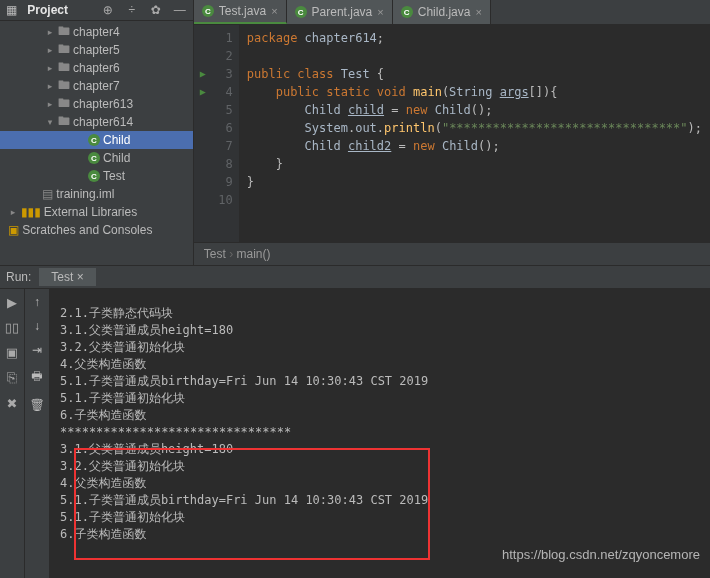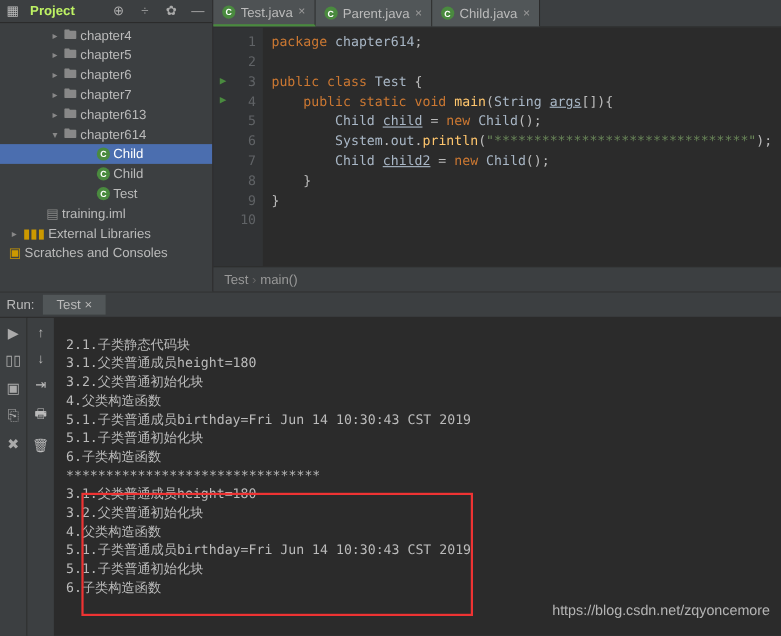--- a/index.html
+++ b/index.html
@@ -1,20 +1,20 @@
 <!DOCTYPE html>
 <html><head>
 <meta charset="utf-8">
 <style>
 * { margin: 0; padding: 0; box-sizing: border-box; }
 body { font-family: "Segoe UI", Arial, sans-serif; font-size: 12px; background: #3c3f41; color: #bbb; width: 710px; height: 578px; overflow: hidden; position: relative; }
 .top { display: flex; height: 265px; }
 .sidebar { width: 213px; background: #3c3f41; border-right: 1px solid #2b2b2b; display: flex; flex-direction: column; }
 .sidebar-header { display: flex; align-items: center; padding: 3px 6px; border-bottom: 1px solid #2b2b2b; gap: 10px; }
-.sidebar-header .title { font-weight: bold; color: #bef264; }
+.sidebar-header .title { font-weight: bold; color: #e5e5e5; }
 .sidebar-header .ic { width: 14px; height: 14px; display: flex; align-items: center; justify-content: center; color: #aaa; cursor: pointer; }
 .tree { flex: 1; overflow: auto; padding: 2px 0; }
 .tree-item { display: flex; align-items: center; padding: 1px 0 1px 8px; gap: 3px; white-space: nowrap; cursor: pointer; height: 18px; }
 .tree-item.selected { background: #4b6eaf; color: #fff; }
 .tree-item .arrow { width: 10px; text-align: center; color: #888; font-size: 9px; }
 .tree-item .folder { color: #888; }
 .tree-item .class-icon { width: 12px; height: 12px; background: #4a8a3f; border-radius: 50%; display: flex; align-items: center; justify-content: center; color: #fff; font-size: 8px; font-weight: bold; }
 .indent2 { padding-left: 45px; }
 .indent4 { padding-left: 75px; }
 .indent5 { padding-left: 42px; }

